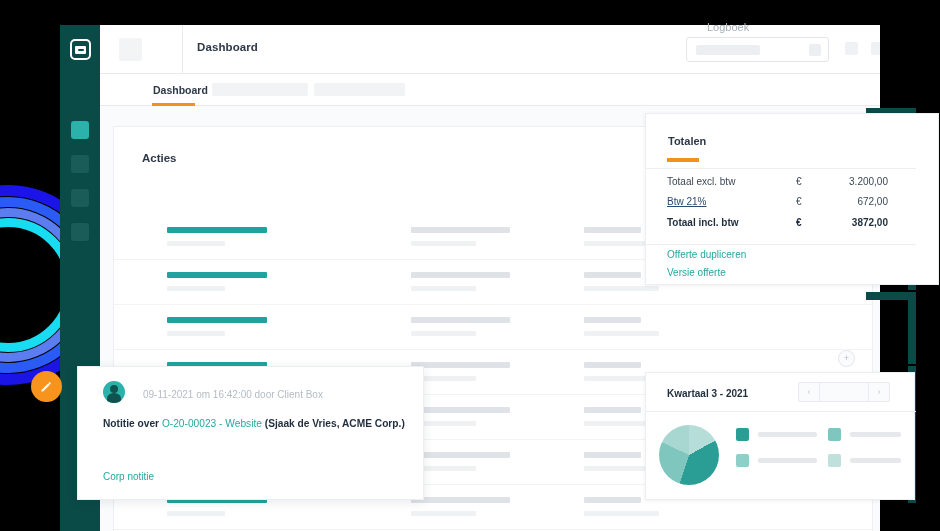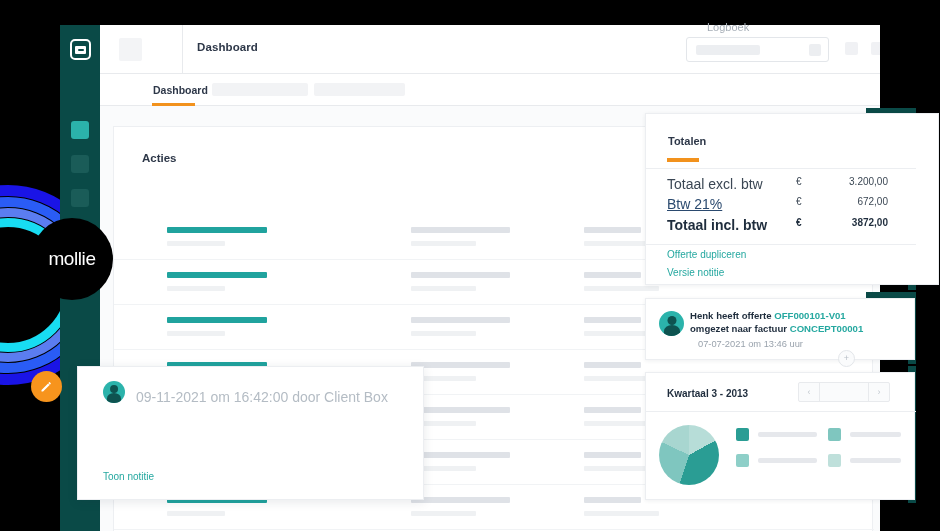--- a/index.html
+++ b/index.html
@@ -168,21 +168,21 @@
     position: absolute; left: 707px; top: 21px;
     font-size: 11px; color: #a5adb6;
   }
   #totalen-underline {
     position: absolute; left: 21px; top: 44px; width: 32px; height: 4px; background: #f2921d;
   }
   #totalen-sep {
     position: absolute; left: 0; top: 54px; width: 270px; height: 1px; background: #eceef1;
   }
   .tot-row { position: absolute; left: 0; width: 270px; height: 19px; }
-  .tot-label { position: absolute; left: 21px; font-size: 14px; color: #3b4754; }
+  .tot-label { position: absolute; left: 21px; font-size: 10px; color: #3b4754; }
   .tot-label.link { color: #2b4a6f; text-decoration: underline; }
   .tot-label.bold { font-weight: bold; color: #1f2d3d; }
   .tot-eur { position: absolute; left: 150px; font-size: 10px; color: #3b4754; }
   .tot-eur.bold { font-weight: bold; color: #1f2d3d; }
   .tot-val {
     position: absolute; left: 170px; width: 72px; text-align: right;
     font-size: 10px; color: #3b4754;
   }
   .tot-val.bold { font-weight: bold; color: #1f2d3d; }
   #totalen-sep2 {
@@ -246,22 +246,22 @@
   .lg-sw { position: absolute; width: 13px; height: 13px; border-radius: 2px; }
   .lg-bar { position: absolute; height: 5px; background: #e6e8ec; border-radius: 2px; }
 
   
   #notitie {
     position: absolute; left: 77px; top: 366px; width: 347px; height: 134px;
     background: #ffffff; border: 1px solid #eceef1;
     box-shadow: 0 2px 10px rgba(30,40,60,.10);
   }
   #notitie-time {
-    position: absolute; left: 58px; top: 22px;
-    font-size: 14px; color: #b4bcc4;
+    position: absolute; left: 65px; top: 22px;
+    font-size: 10px; color: #b4bcc4;
   }
   #notitie-head {
     position: absolute; left: 25px; top: 51px; width: 305px;
     font-size: 10.2px; font-weight: bold; color: #1f2d3d;
   }
   #notitie-head .lk { color: #25a8a0; font-weight: normal; }
   #notitie-body {
     position: absolute; left: 25px; top: 69px; width: 300px;
     font-size: 10px; color: #51606e; line-height: 15px;
   }
@@ -418,39 +418,29 @@
       <span class="tot-val">672,00</span>
     </div>
     <div class="tot-row" style="top:103px">
       <span class="tot-label bold">Totaal incl. btw</span>
       <span class="tot-eur bold">€</span>
       <span class="tot-val bold">3872,00</span>
     </div>
 
     <div id="totalen-sep2"></div>
     <div class="tot-action" style="top:135px">Offerte dupliceren</div>
-    <div class="tot-action" style="top:153px">Versie notitie</div>
+    <div class="tot-action" style="top:153px">Versie offerte</div>
   </div>
   <div id="tab-logboek">Logboek</div>
 
-  <div class="rpanel" id="panel-notif">
-    <div class="avatar" style="left:13px;top:12px;width:25px;height:25px">
-      <div class="head"></div>
-        <div class="body"></div>
-    </div>
-    <div id="notif-text">
-      <span>Henk heeft offerte </span><span class="lk">OFF000101-V01</span><br><span>omgezet naar factuur </span><span class="lk">CONCEPT00001</span>
-    </div>
-    <div id="notif-time">07-07-2021 om 13:46 uur</div>
-  </div>
 
   <div id="circle-plus">+</div>
 
   <div class="rpanel" id="panel-chart">
-    <div id="chart-title">Kwartaal 3 - 2013</div>
+    <div id="chart-title">Kwartaal 3 - 2021</div>
     <div id="quarter-nav">
       <div class="q-btn">‹</div>
       <div class="q-mid"></div>
       <div class="q-btn">›</div>
     </div>
     <div id="chart-sep"></div>
 
     <div id="pie" style="background: conic-gradient(rgb(183, 221, 216) 0deg, rgb(183, 221, 216) 61.2deg, rgb(42, 157, 148) 61.2deg, rgb(42, 157, 148) 198deg, rgb(127, 198, 191) 198deg, rgb(127, 198, 191) 295.2deg, rgb(168, 214, 208) 295.2deg, rgb(168, 214, 208) 360deg);"></div>
 
     <div class="lg-sw" style="left:90px;top:55px;background:#2a9d94"></div>
@@ -462,26 +452,26 @@
     <div class="lg-sw" style="left:182px;top:81px;background:#bfe0db"></div>
     <div class="lg-bar" style="left:204px;top:85px;width:51px"></div>
   </div>
 
   <div id="notitie">
     <div class="avatar" style="left:25px;top:14px;width:22px;height:22px">
       <div class="head"></div>
         <div class="body"></div>
     </div>
     <div id="notitie-time">09-11-2021 om 16:42:00 door Client Box</div>
-    <div id="notitie-link">Toon notitie</div>
+    <div id="notitie-head">
+      <span>Notitie over </span><span class="lk">O-20-00023 - Website</span><span> (Sjaak de Vries, ACME Corp.)</span>
+    </div>
+    <div id="notitie-link">Corp notitie</div>
   </div>
 
   <div id="fab">
     <svg width="15" height="15" viewBox="0 0 24 24">
       <path d="M4 17.5V20h2.5L17 9.5 14.5 7 4 17.5z M18.8 7.7c.3-.3.3-.8 0-1.1l-1.4-1.4c-.3-.3-.8-.3-1.1 0L15 6.5 17.5 9l1.3-1.3z" fill="#ffffff"></path>
     </svg>
   </div>
 
-  <div style="position:absolute;left:31px;top:218px;width:82px;height:82px;border-radius:50%;background:#000;display:flex;align-items:center;justify-content:center;">
-    <span style="color:#fff;font-size:19px;letter-spacing:-.4px;">mollie</span>
-  </div>
 
 </div>
 
 </body></html>

